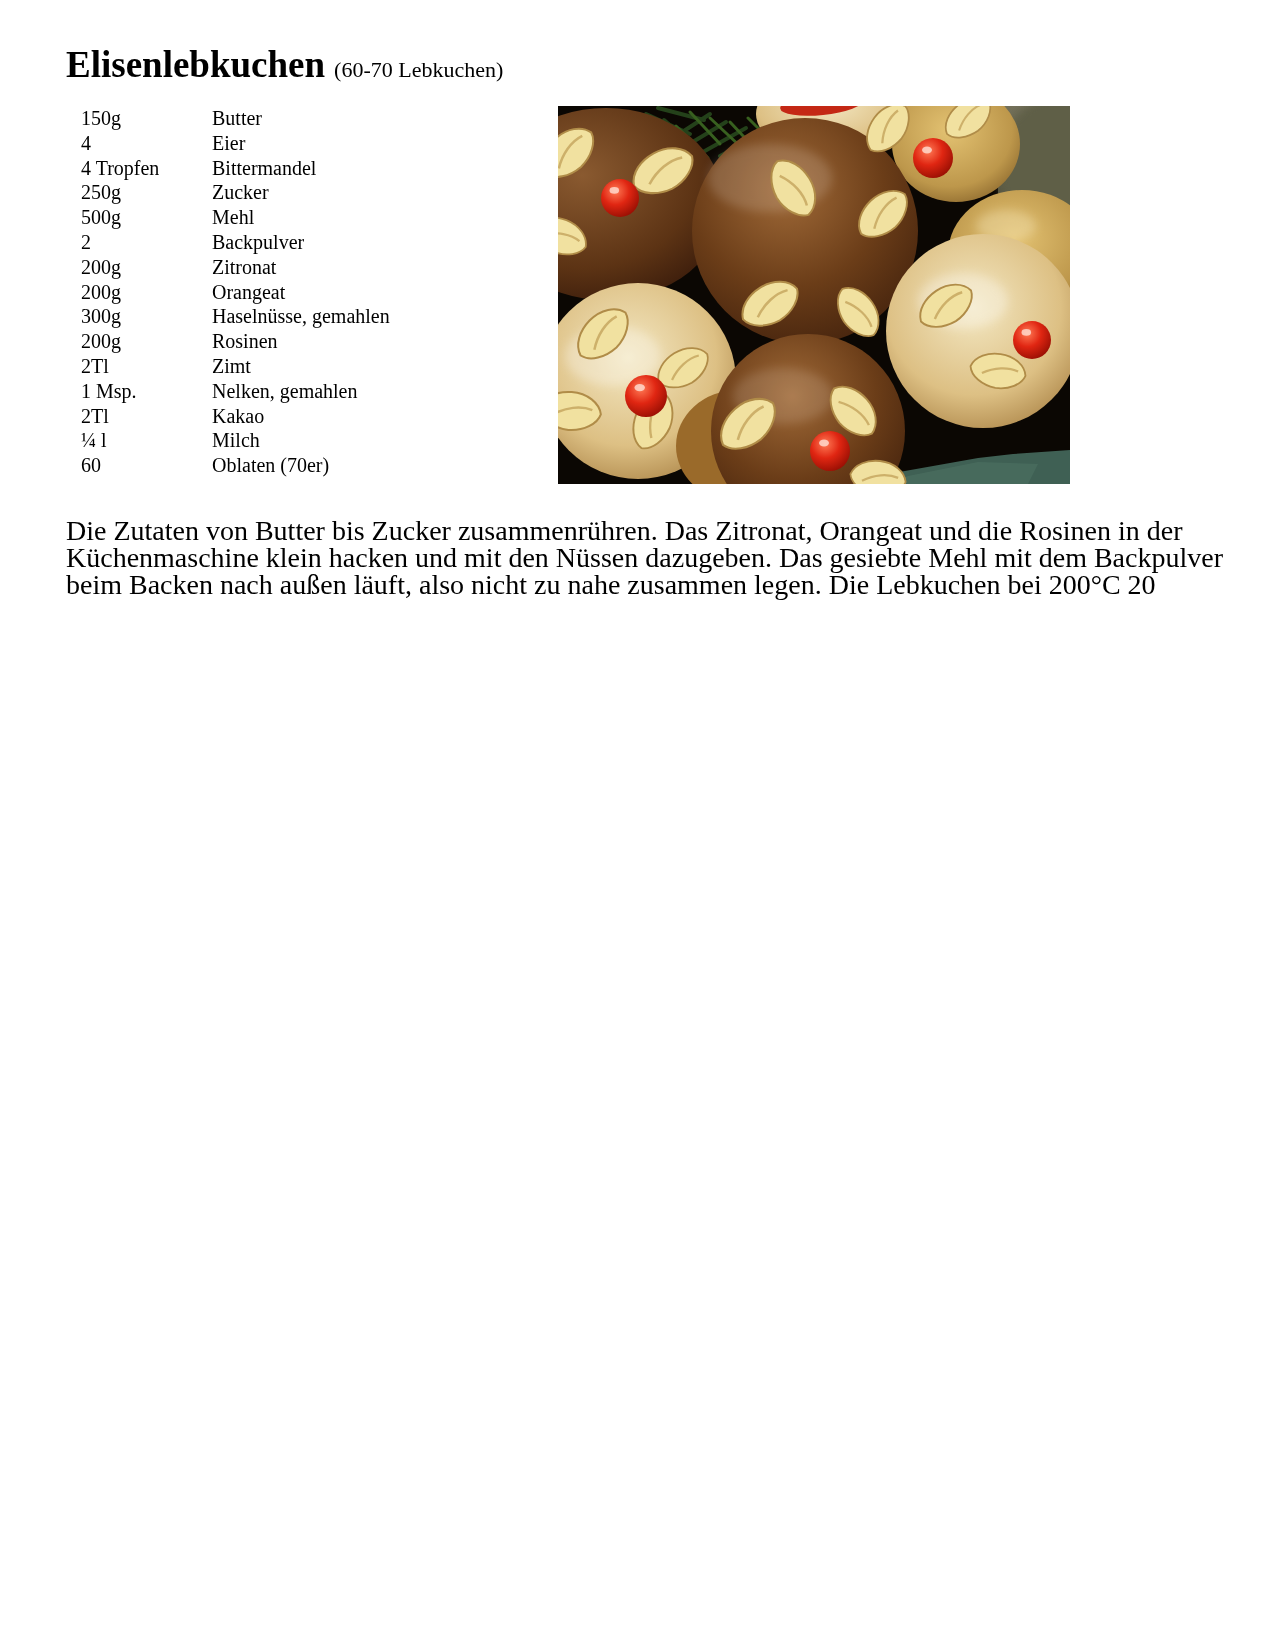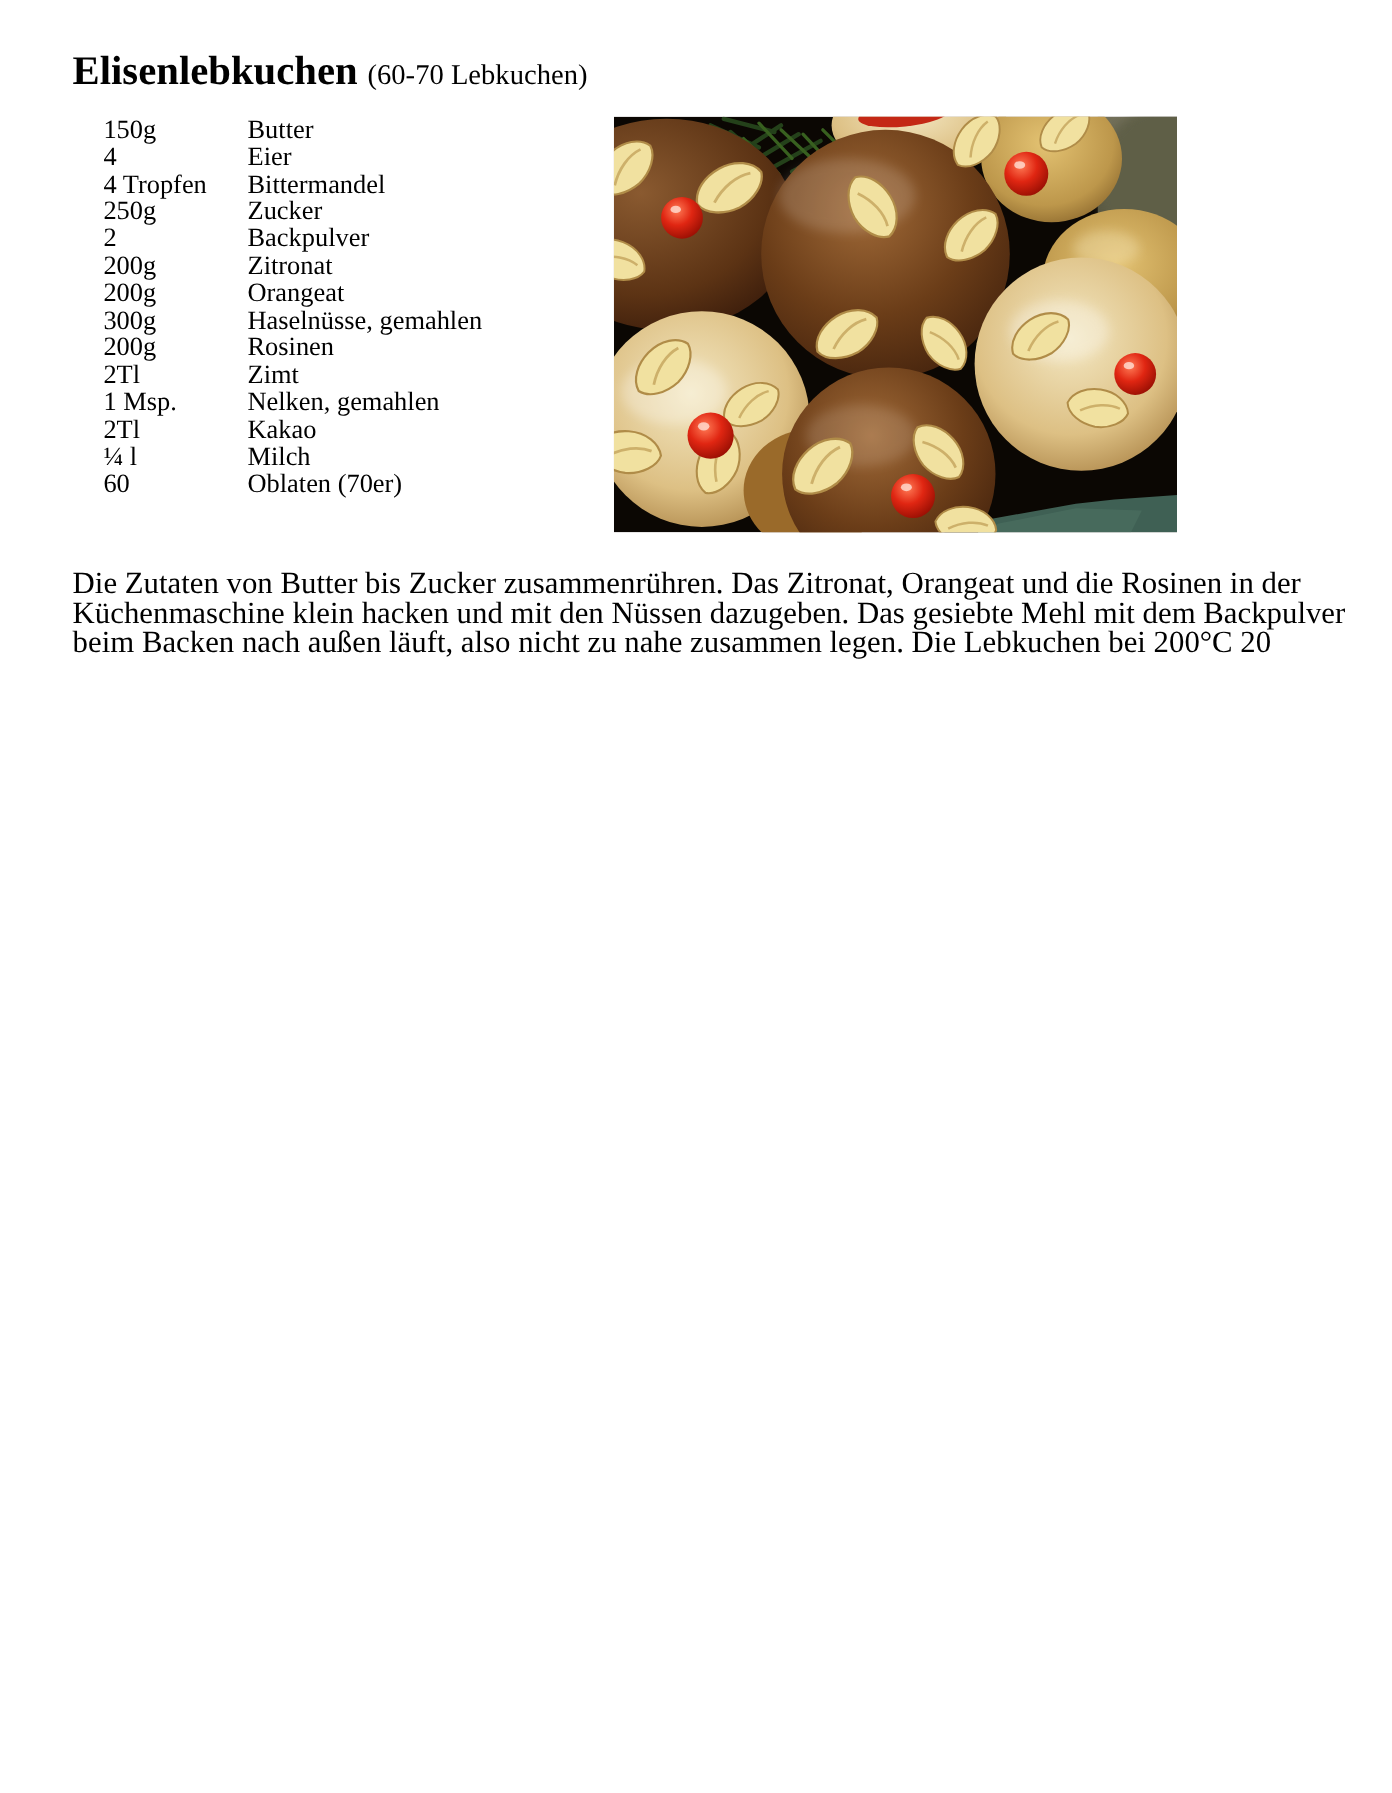--- a/index.html
+++ b/index.html
@@ -12,27 +12,27 @@
   }
   .page { position: relative; width: 1265px; height: 1630px; background: #ffffff; }
 
   .title-line {
     position: absolute; left: 66px; top: 43px;
     margin: 0; padding: 0;
     font-size: 37px; line-height: 44px; font-weight: bold;
     white-space: nowrap;
   }
   .title-sub {
-    font-size: 26px; font-weight: normal; margin-left: 9px;
+    font-size: 22px; font-weight: normal; margin-left: 9px;
   }
 
   table.ingredients {
-    position: absolute; left: 94px; top: 106px;
+    position: absolute; left: 81px; top: 106px;
     border-collapse: collapse; border-spacing: 0;
-    font-size: 24px; line-height: 24.8px;
+    font-size: 20px; line-height: 24.8px;
   }
   table.ingredients td { padding: 0; margin: 0; vertical-align: top; white-space: nowrap; }
   table.ingredients td.amount { width: 131px; min-width: 131px; }
 
   .photo-frame {
     position: absolute; left: 558px; top: 106px;
     width: 512px; height: 378px;
     overflow: hidden;
   }
 
@@ -59,20 +59,24 @@
           <td class="amount">4</td>
           <td>Eier</td>
         </tr>
       <tr>
           <td class="amount">4 Tropfen</td>
           <td>Bittermandel</td>
         </tr>
       <tr>
           <td class="amount">250g</td>
           <td>Zucker</td>
+        </tr>
+      <tr>
+          <td class="amount">500g</td>
+          <td>Mehl</td>
         </tr>
       <tr>
           <td class="amount">2</td>
           <td>Backpulver</td>
         </tr>
       <tr>
           <td class="amount">200g</td>
           <td>Zitronat</td>
         </tr>
       <tr>

